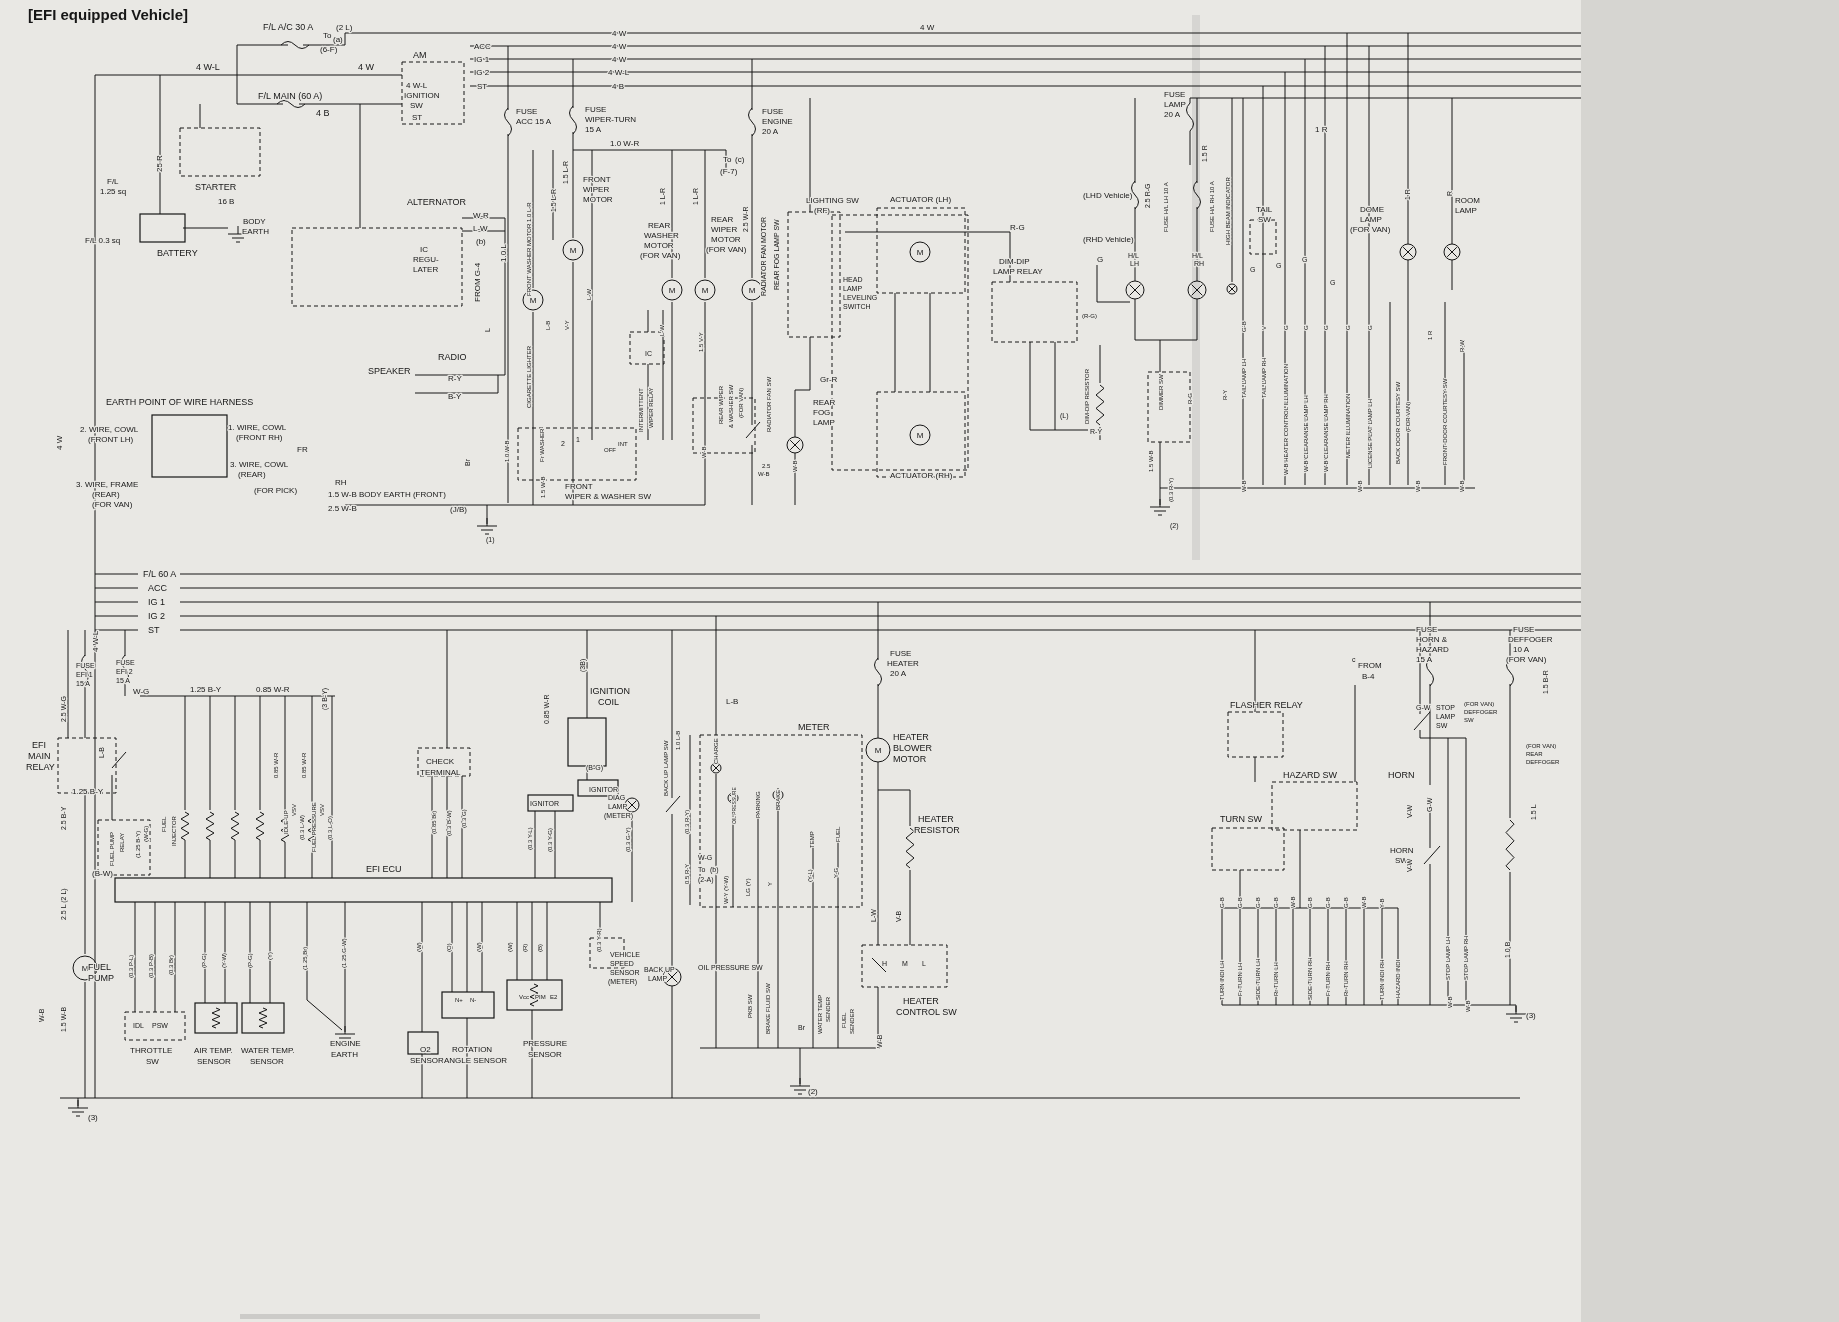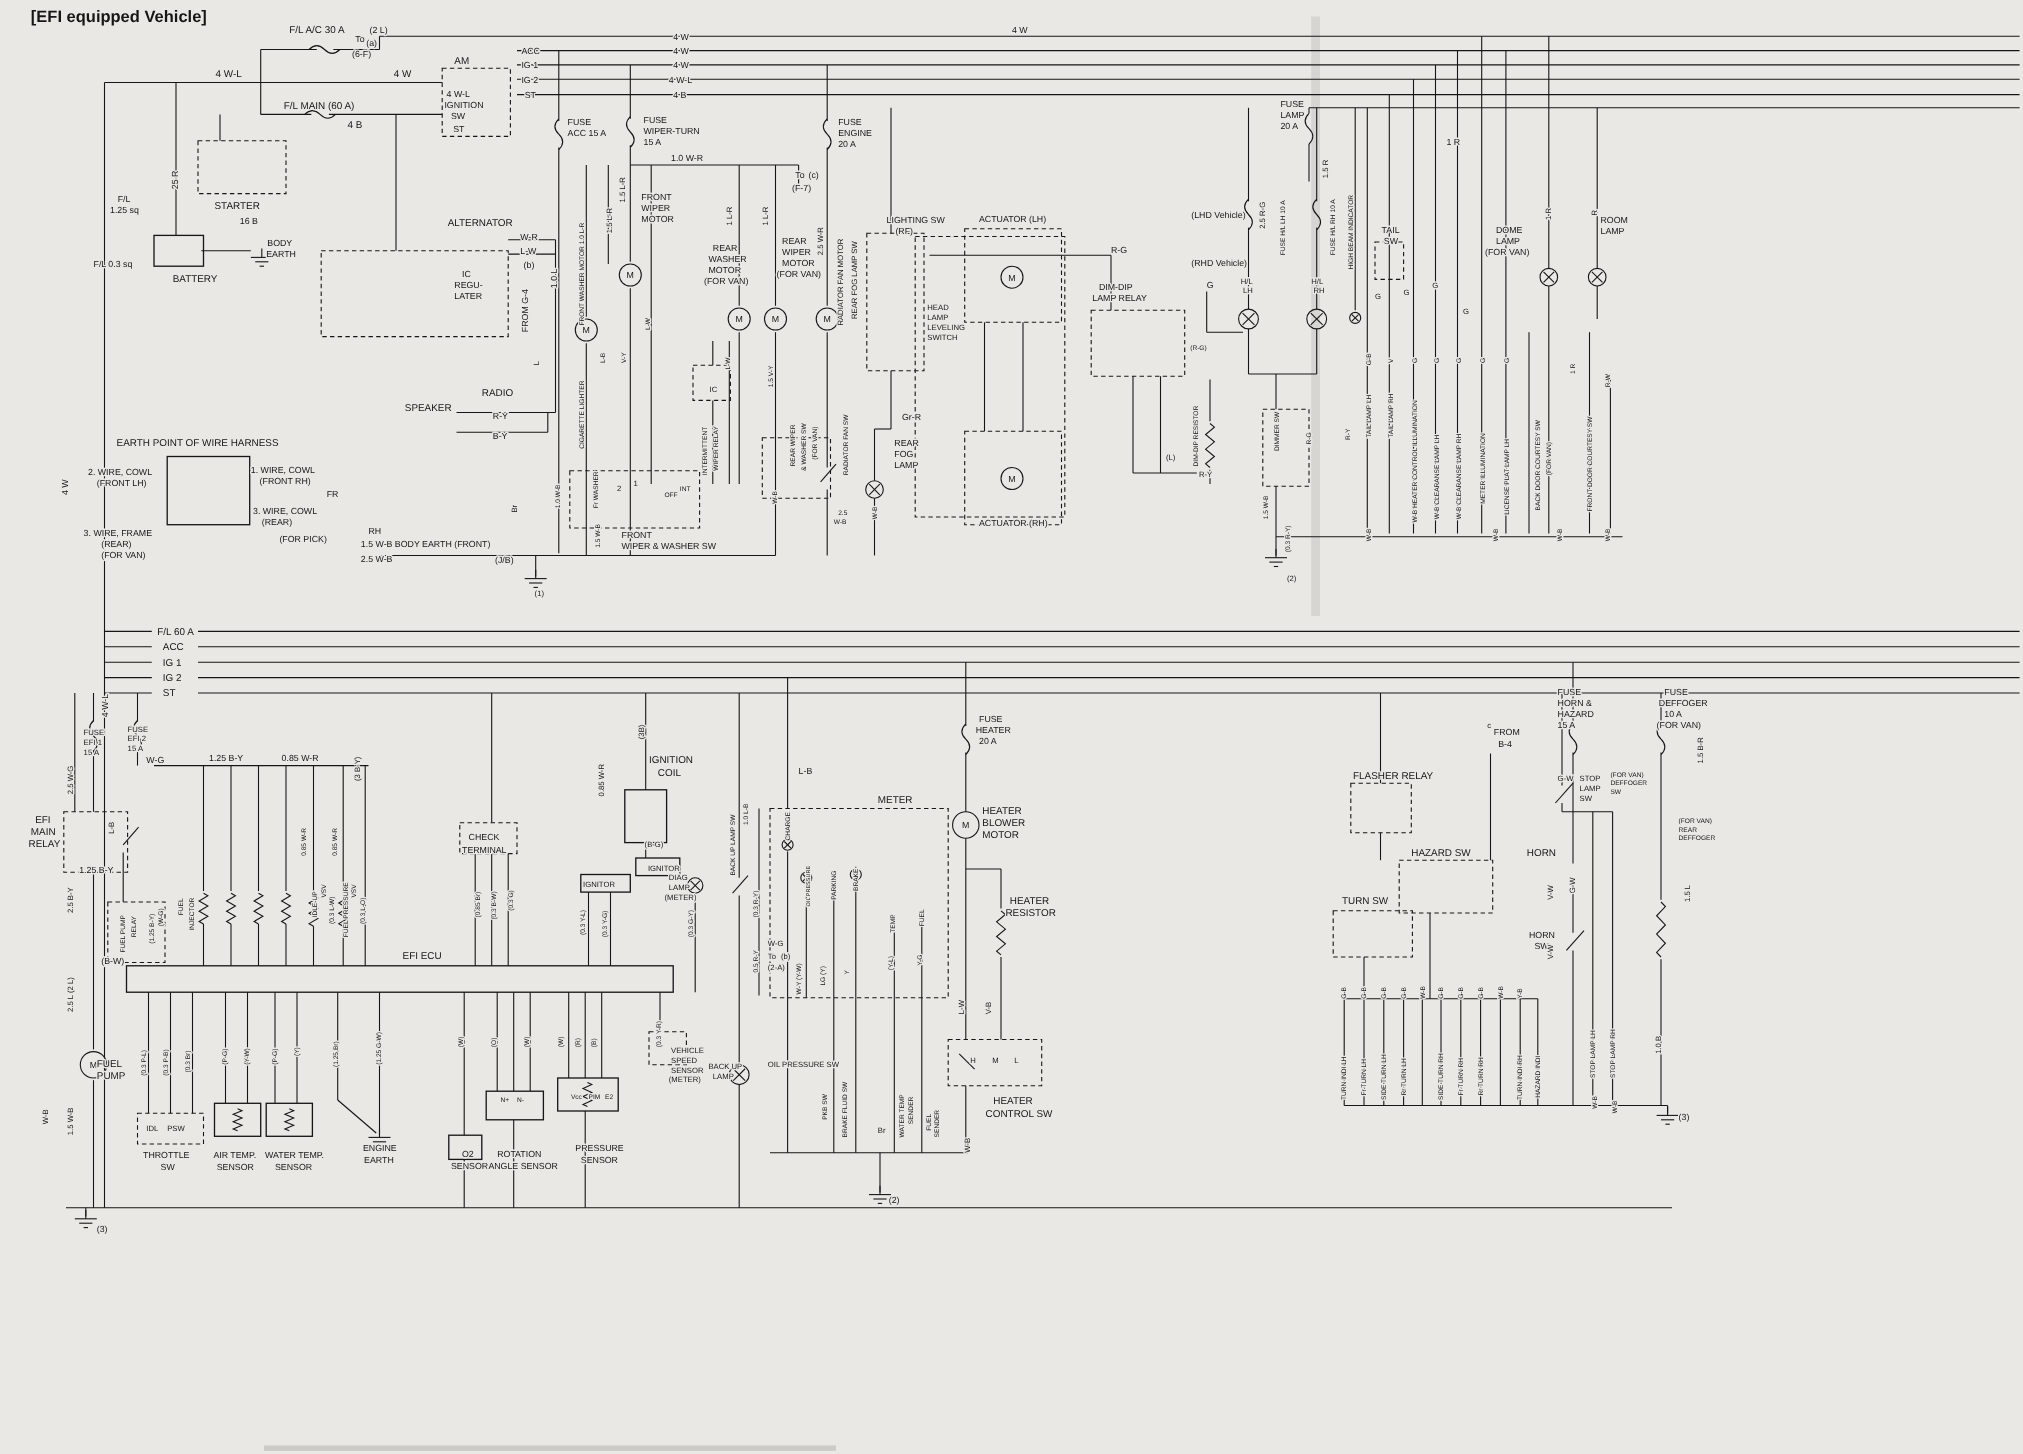--- a/index.html
+++ b/index.html
@@ -1,16 +1,16 @@
 <!DOCTYPE html>
 <html><head>
 <meta charset="utf-8">
 <style>
   html,body{margin:0;padding:0;background:#d6d5d1;}
-  .page{position:relative;width:1839px;height:1322px;background:#e9e8e4;overflow:hidden;}
+  .page{position:relative;width:1581px;height:1322px;background:#e9e8e4;overflow:hidden;}
   svg{display:block;}
   svg text{
     font-family:"Liberation Sans","DejaVu Sans",sans-serif;
     fill:#161616;
     paint-order:stroke;
     stroke:#e9e8e4;
     stroke-width:2.5px;
     stroke-linejoin:round;
   }
   svg text.title{font-weight:bold;font-size:15px;stroke-width:3px;}

